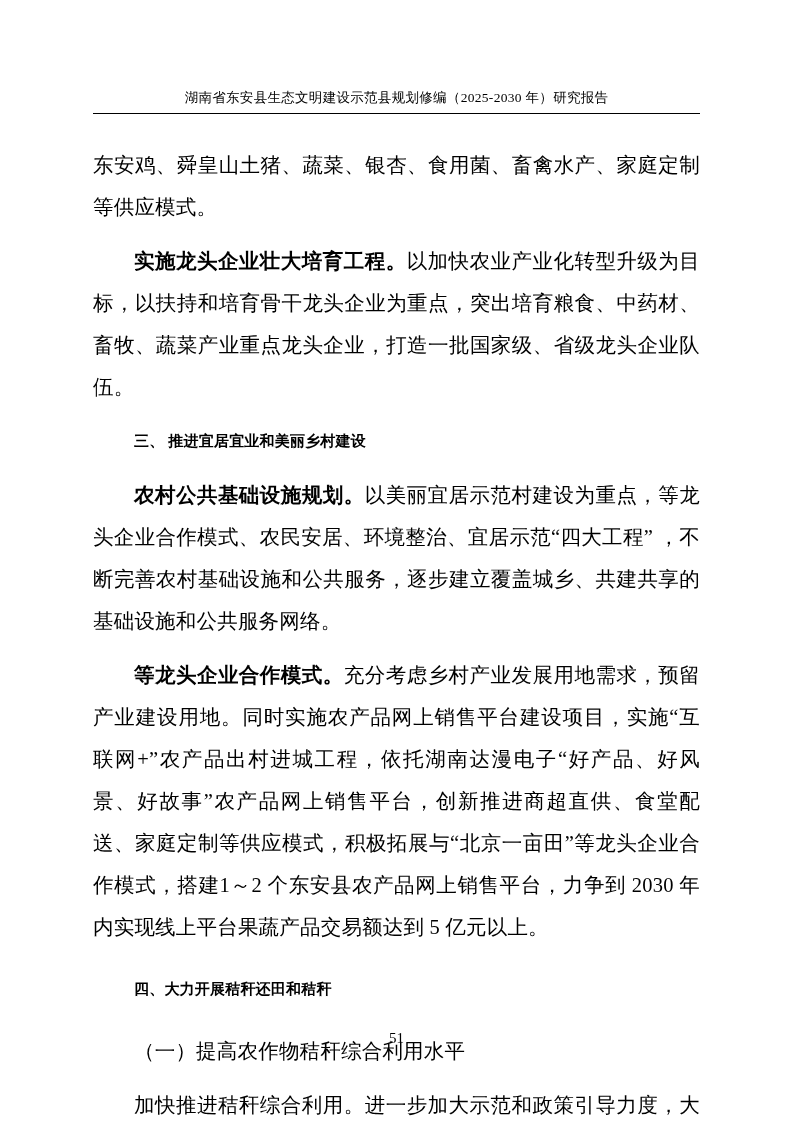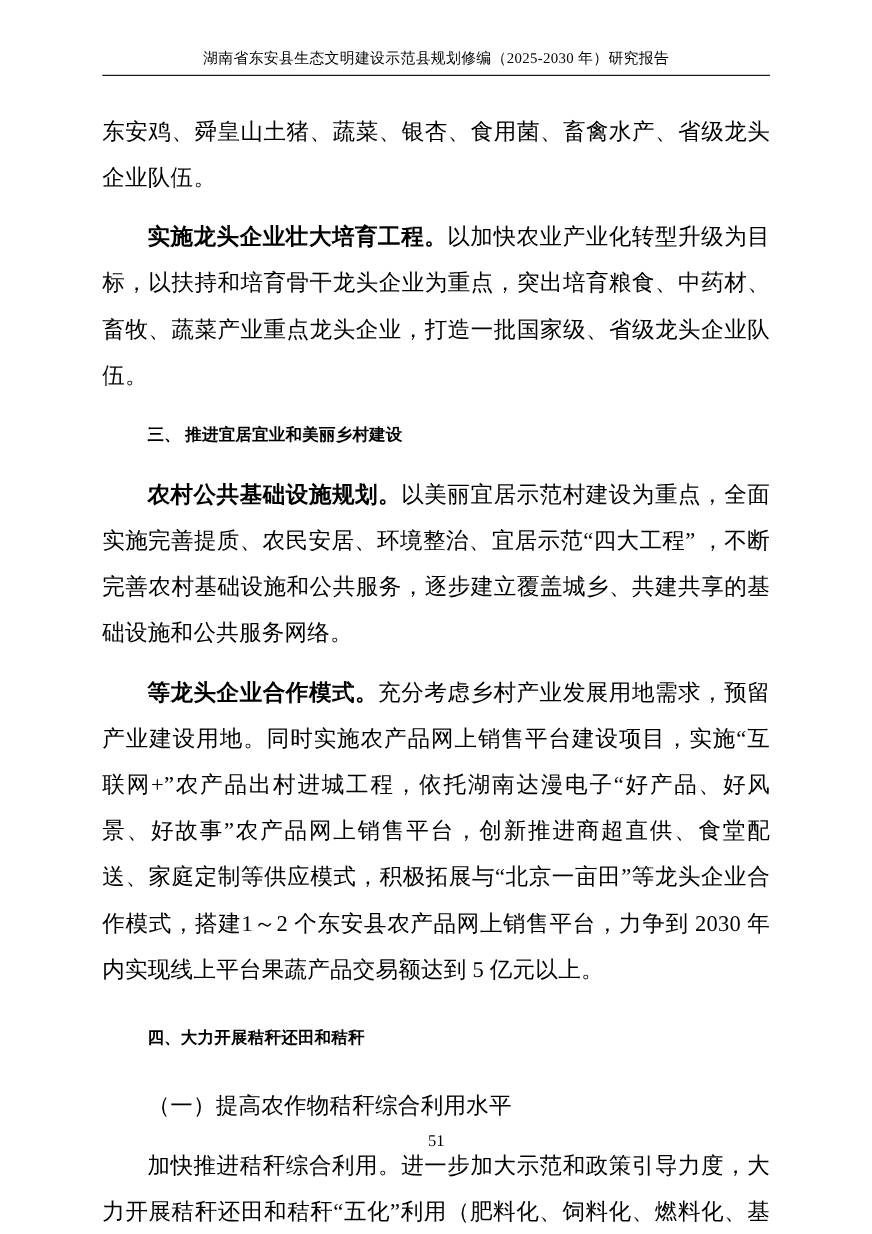--- a/index.html
+++ b/index.html
@@ -24,20 +24,21 @@
     top: 44px;
     width: 607px;
   }
   .header {
     text-align: center;
     font-size: 13.5px;
     font-family: "Liberation Serif", "DejaVu Serif", serif;
     letter-spacing: 0.3px;
     color: #000;
     padding-bottom: 6px;
+    margin-top: 45px;
   }
   .header-rule {
     border-bottom: 1.6px solid #000;
     margin-bottom: 30px;
   }
   p {
     margin: 0 0 0 0;
     font-size: 20.5px;
     line-height: 42px;
     text-align: justify;
@@ -80,33 +81,33 @@
 </head>
 <body>
 
 <div class="page">
 
   <div class="content">
 
     <div class="header">湖南省东安县生态文明建设示范县规划修编（2025-2030 年）研究报告</div>
     <div class="header-rule"></div>
 
-    <p class="body-p">东安鸡、舜皇山土猪、蔬菜、银杏、食用菌、畜禽水产、省级龙头企业队伍。</p>
+    <p class="body-p">东安鸡、舜皇山土猪、蔬菜、银杏、食用菌、畜禽水产、家庭定制等供应模式。</p>
 
     <div class="gap-sm"></div>
 
     <p class="indent-p"><span class="lead-bold">实施龙头企业壮大培育工程。</span><span>以加快农业产业化转型升级为目标，以扶持和培育骨干龙头企业为重点，突出培育粮食、中药材、畜牧、蔬菜产业重点龙头企业，打造一批国家级、省级龙头企业队伍。</span></p>
 
     <div class="gap-sm"></div>
 
     <p class="heading-num">三、  推进宜居宜业和美丽乡村建设</p>
 
     <div class="gap-sm"></div>
 
-    <p class="indent-p"><span class="lead-bold">农村公共基础设施规划。</span><span>以美丽宜居示范村建设为重点，全面实施完善提质、农民安居、环境整治、宜居示范“四大工程” ，不断完善农村基础设施和公共服务，逐步建立覆盖城乡、共建共享的基础设施和公共服务网络。</span></p>
+    <p class="indent-p"><span class="lead-bold">农村公共基础设施规划。</span><span>以美丽宜居示范村建设为重点，等龙头企业合作模式、农民安居、环境整治、宜居示范“四大工程” ，不断完善农村基础设施和公共服务，逐步建立覆盖城乡、共建共享的基础设施和公共服务网络。</span></p>
 
     <div class="gap-sm"></div>
 
     <p class="indent-p"><span class="lead-bold">等龙头企业合作模式。</span><span>充分考虑乡村产业发展用地需求，预留产业建设用地。同时实施农产品网上销售平台建设项目，实施“互联网+”农产品出村进城工程，依托湖南达漫电子“好产品、好风景、好故事”农产品网上销售平台，创新推进商超直供、食堂配送、家庭定制等供应模式，积极拓展与“北京一亩田”等龙头企业合作模式，搭建1～2 个东安县农产品网上销售平台，力争到 2030 年内实现线上平台果蔬产品交易额达到 5 亿元以上。</span></p>
 
     <div class="gap-md"></div>
 
     <p class="heading-num">四、大力开展秸秆还田和秸秆</p>
 
     <div class="gap-md"></div>

